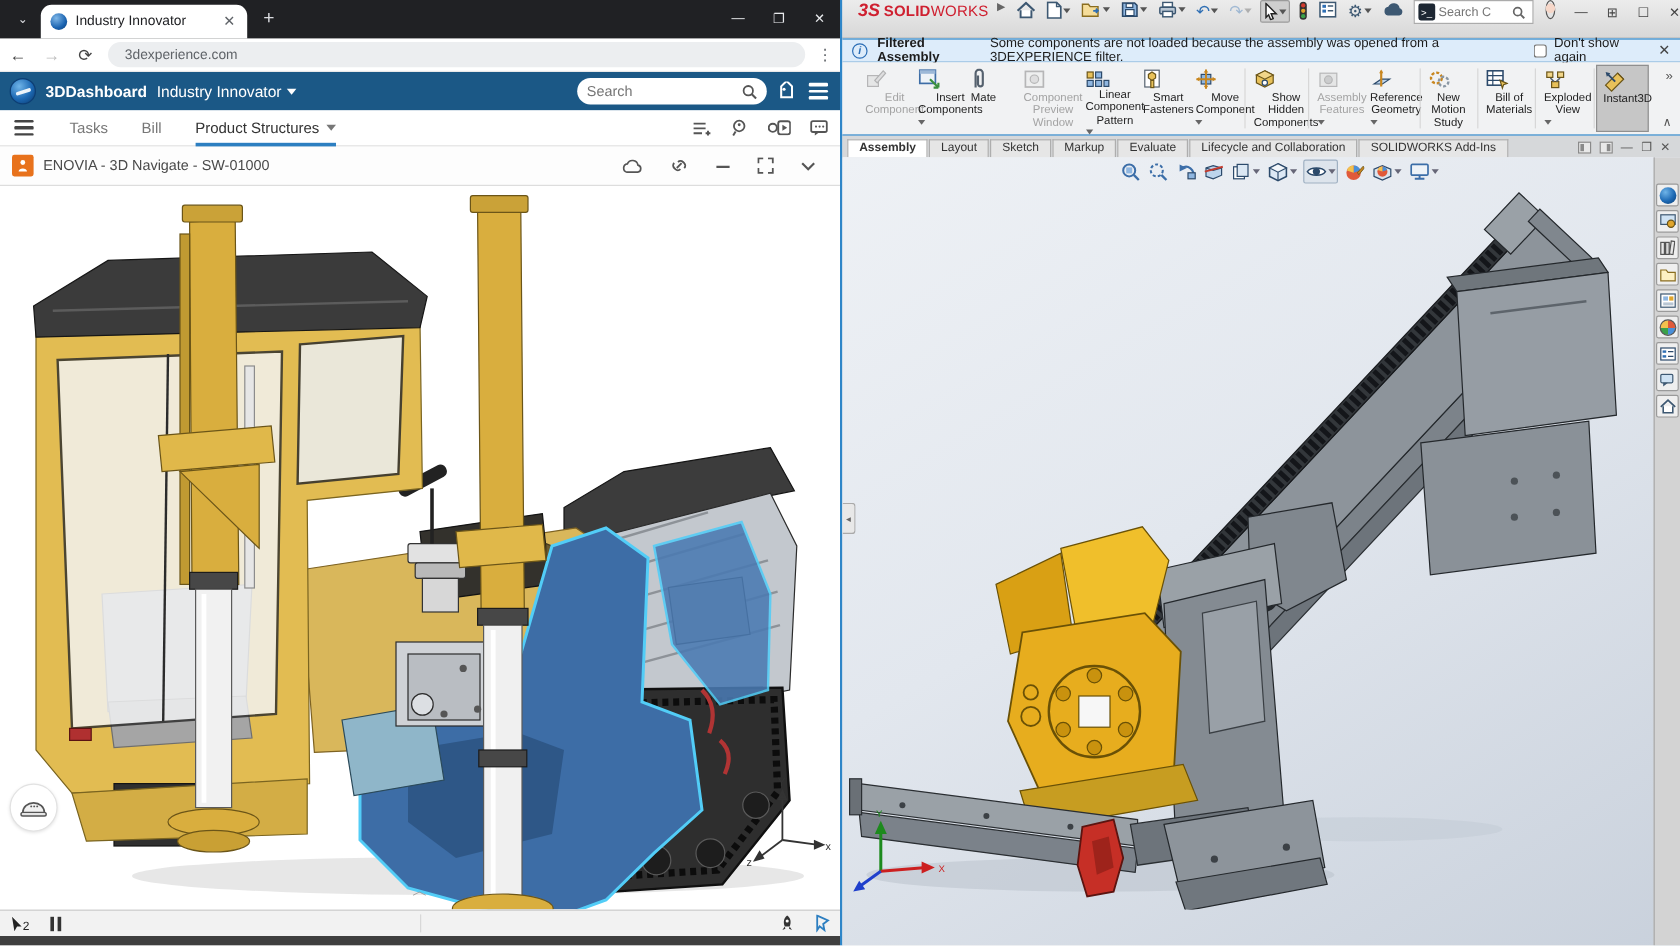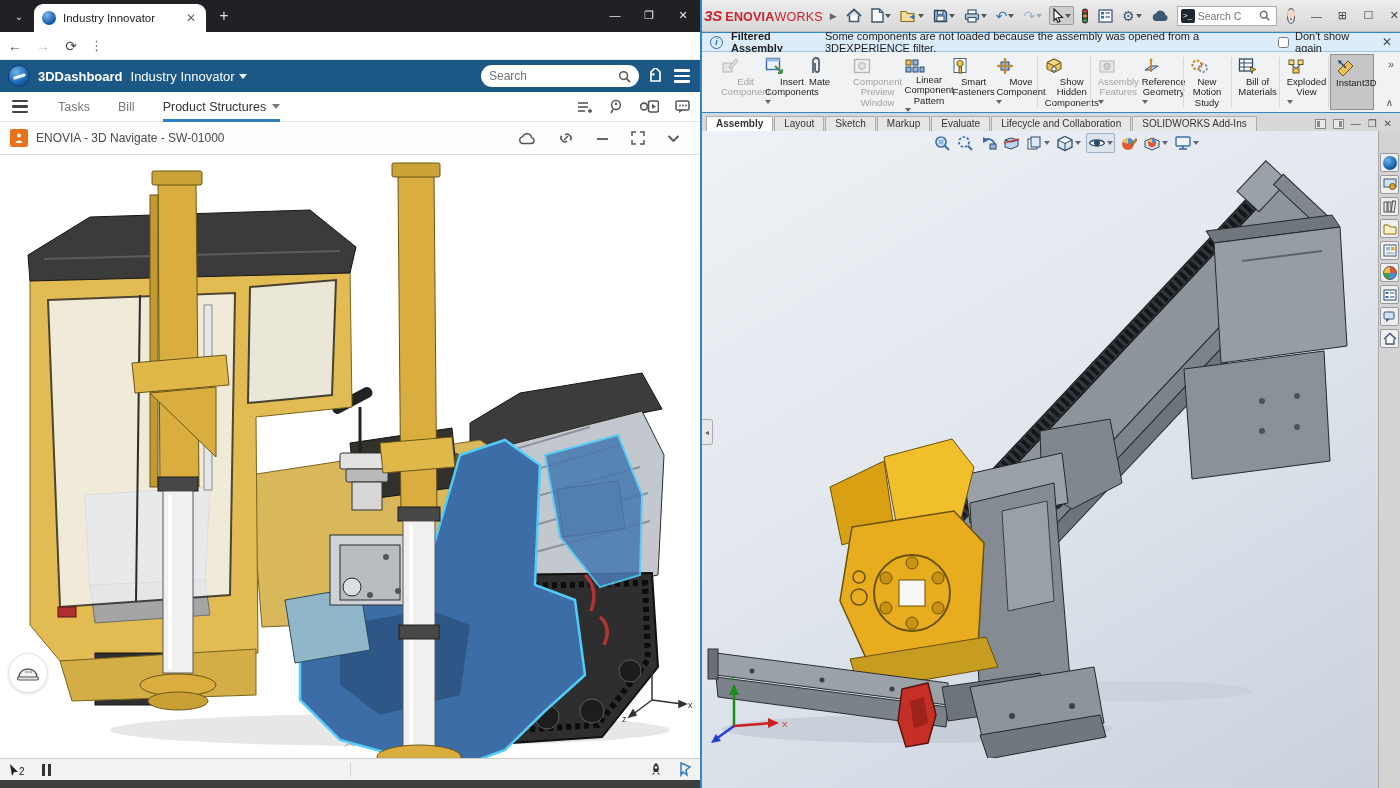--- a/index.html
+++ b/index.html
@@ -58,21 +58,21 @@
 .left-statusbar { height:22px; background:#f2f2f2; border-top:1px solid #ccc; display:flex; align-items:center; padding:0 8px; gap:14px; position:relative; }
 .ls-sep { position:absolute; left:350px; top:3px; bottom:3px; width:1px; background:#d8d8d8; }
 .pause-ic { display:inline-flex; gap:3px; }
 .pause-ic i { width:3px; height:12px; background:#333; }
 .ls-right { margin-left:auto; display:flex; gap:16px; align-items:center; }
 .bottom-edge { height:8px; background:#3f3f3f; }
 
 
 .right-pane { width:700px; display:flex; flex-direction:column; background:#f0f0f0; border-left:2px solid #2f86c8; }
 
-.sw-titlebar { height:32px; background:linear-gradient(#ececec,#d8d8d8); display:flex; align-items:center; padding:0 0; gap:5px; border-bottom:1px solid #bdbdbd; }
+.sw-titlebar { height:32px; background:linear-gradient(#ececec,#d8d8d8); display:flex; align-items:flex-start; padding:0 11px; gap:5px; border-bottom:1px solid #bdbdbd; }
 .sw-logo { display:flex; align-items:baseline; color:#cf2030; margin-left:2px; white-space:nowrap; }
 .sw-logo .ds { font-style:italic; font-weight:bold; font-size:15px; margin-right:3px; }
 .sw-logo .b { font-weight:bold; font-size:12.5px; letter-spacing:.2px; }
 .sw-logo .l { font-weight:normal; font-size:12.5px; letter-spacing:.2px; }
 .tb-arrow { color:#666; font-size:9px; margin:0 2px; }
 .tb-btn { display:inline-flex; align-items:center; gap:1px; padding:1px 2px; border-radius:2px; }
 .tb-btn .car { width:0; height:0; border-left:3px solid transparent; border-right:3px solid transparent; border-top:4px solid #555; }
 .tb-btn.pressed { background:#cfcfcf; border:1px solid #9b9b9b; }
 .tb-btn.dis svg, .tb-btn.dis span { opacity:.38; }
 .sw-searchbox { display:flex; align-items:center; background:#fff; border:1px solid #ababab; height:20px; padding:0 3px; gap:3px; }
@@ -154,20 +154,21 @@
         <span>—</span>
         <span>❐</span>
         <span>✕</span>
       </div>
     </div>
 
     <div class="urlbar">
       <span class="nav-ic">←</span>
       <span class="nav-ic dis">→</span>
       <span class="nav-ic">⟳</span>
+      <input class="omnibox" readonly="" value="3dexperience.com" style="">
       <span class="kebab">⋮</span>
     </div>
 
     <div class="dash-header">
       <span class="dash-logo"></span>
       <span class="dash-appname">3DDashboard</span>
       <span class="dash-name">
         <span>Industry Innovator</span>
         <i class="chev-w"></i>
       </span>
@@ -447,21 +448,21 @@
       </span>
     </div>
     <div class="bottom-edge"></div>
   </div>
 
   <div class="right-pane">
 
     <div class="sw-titlebar">
       <span class="sw-logo">
         <span class="ds">3S</span>
-          <span class="b">ENOVIA</span>
+          <span class="b">SOLID</span>
           <span class="l">WORKS</span>
       </span>
       <span class="tb-arrow">▶</span>
       <span class="tb-btn">
           <svg width="16" height="15" viewBox="0 0 16 15">
             <path d="M1 8 L8 1.5 L15 8" fill="none" stroke="#3d5872" stroke-width="1.8"></path>
             <path d="M3.5 7.5 L3.5 13.5 L12.5 13.5 L12.5 7.5" fill="#fff" stroke="#3d5872" stroke-width="1.6"></path>
           </svg>
         </span>
       <span class="tb-btn">

